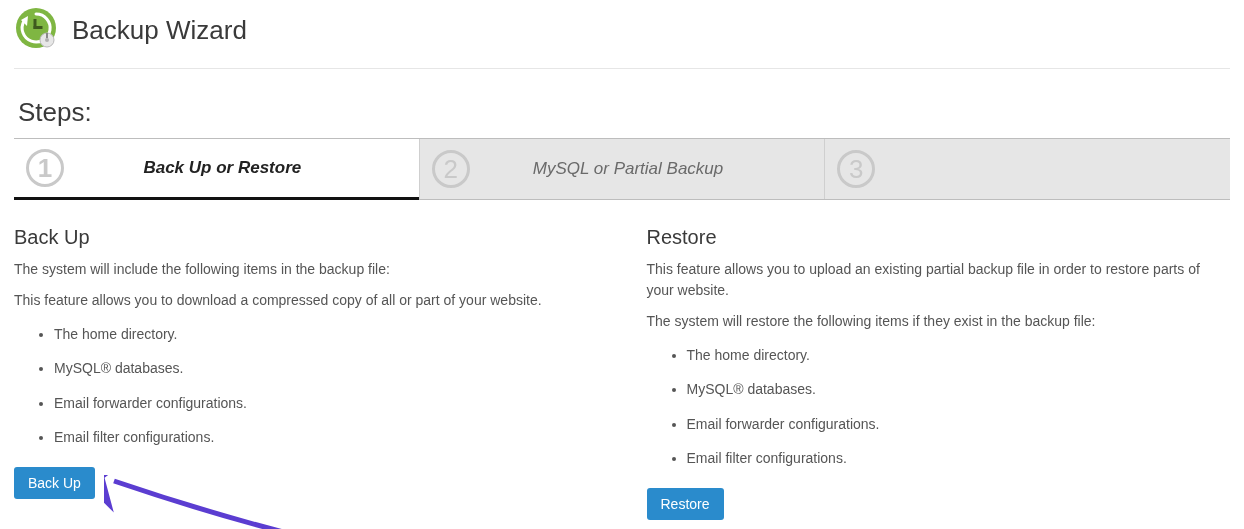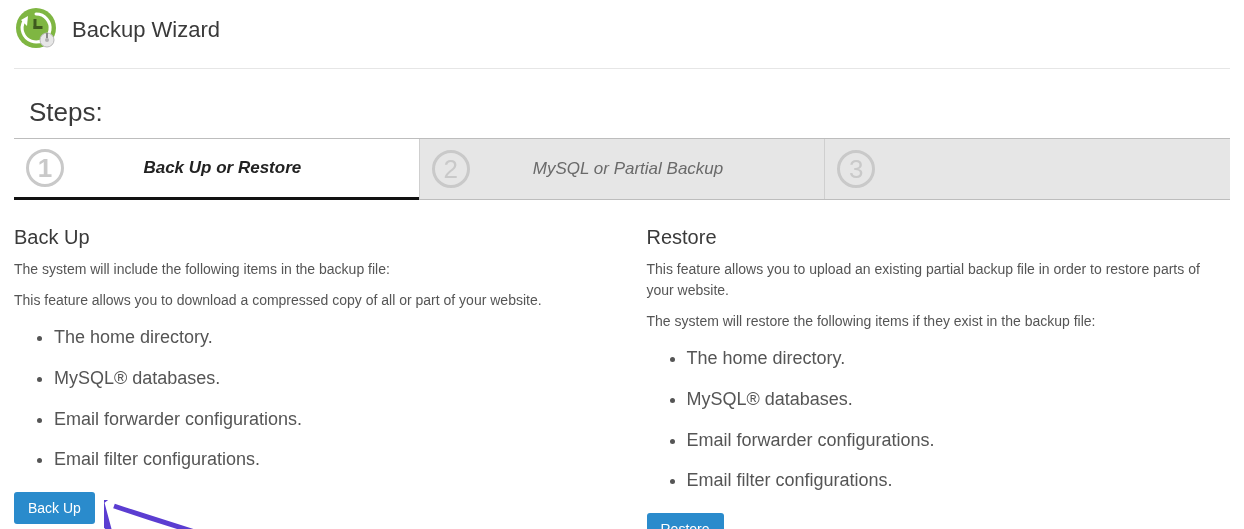--- a/index.html
+++ b/index.html
@@ -1,36 +1,36 @@
 <!DOCTYPE html>
 <html><head>
   <meta charset="utf-8">
   <style>
     * { margin:0; padding:0; box-sizing:border-box; }
     body { font-family:"Segoe UI","Helvetica Neue",Arial,sans-serif; color:#444; background:#fff; width:1244px; }
     .page { padding:0 14px 40px 14px; }
     .title-row { display:flex; align-items:center; gap:14px; padding:6px 0 14px 0; }
     .app-icon {}
-    h1.page-title { font-size:22px; font-weight:400; color:#3a3a3a; letter-spacing:0; }
+    h1.page-title { font-size:26px; font-weight:400; color:#3a3a3a; letter-spacing:0; }
     .hr { height:1px; background:#e6e6e6; margin:0 0 28px 0; }
-    h2.steps-title { font-size:26px; font-weight:400; color:#3a3a3a; margin:0 0 10px 15px; }
+    h2.steps-title { font-size:26px; font-weight:400; color:#3a3a3a; margin:0 0 10px 4px; }
 
     .tabs { display:flex; width:100%; border-top:1px solid #bdbdbd; border-bottom:1px solid #bdbdbd; }
     .tab { flex:1 1 0; display:flex; align-items:center; gap:12px; padding:10px 12px; background:#e6e6e6; color:#6a6a6a; position:relative; }
     .tab + .tab { border-left:1px solid #cfcfcf; }
     .tab.active { background:#ffffff; color:#222; border-bottom:3px solid #111; margin-bottom:-1px; font-weight:600; }
     .tab .num { width:38px; height:38px; border-radius:50%; display:flex; align-items:center; justify-content:center; font-size:26px; color:#c9c9c9; border:3px solid #c9c9c9; background:transparent; flex-shrink:0; }
     .tab .label { flex:1; text-align:center; font-size:17px; padding-right:38px;font-style:italic; }
 
     .cols { display:flex; gap:49px; margin-top:26px; }
     .col { flex:1 1 0; }
     h3.sec-title { font-size:20px; font-weight:400; color:#3a3a3a; margin-bottom:10px; }
     p.desc { font-size:14px; color:#555; line-height:1.5; margin-bottom:10px; }
     ul.items { list-style:disc; padding-left:40px; margin:4px 0 18px 0; }
-    ul.items li { font-size:18px; color:#555; line-height:1.6;margin-top:12px; }
+    ul.items li { font-size:14px; color:#555; line-height:1.6;margin-top:12px; }
     .btn { background:#2a8bcc; color:#fff; border:none; padding:8px 14px; font-size:14px; border-radius:3px; cursor:pointer; }
 
     .arrow { position:relative; height:0; }
     .arrow svg { position:absolute; left:90px; top:-24px; }
   </style>
 </head>
 <body>
 
 <div class="page">
   <div class="title-row">

